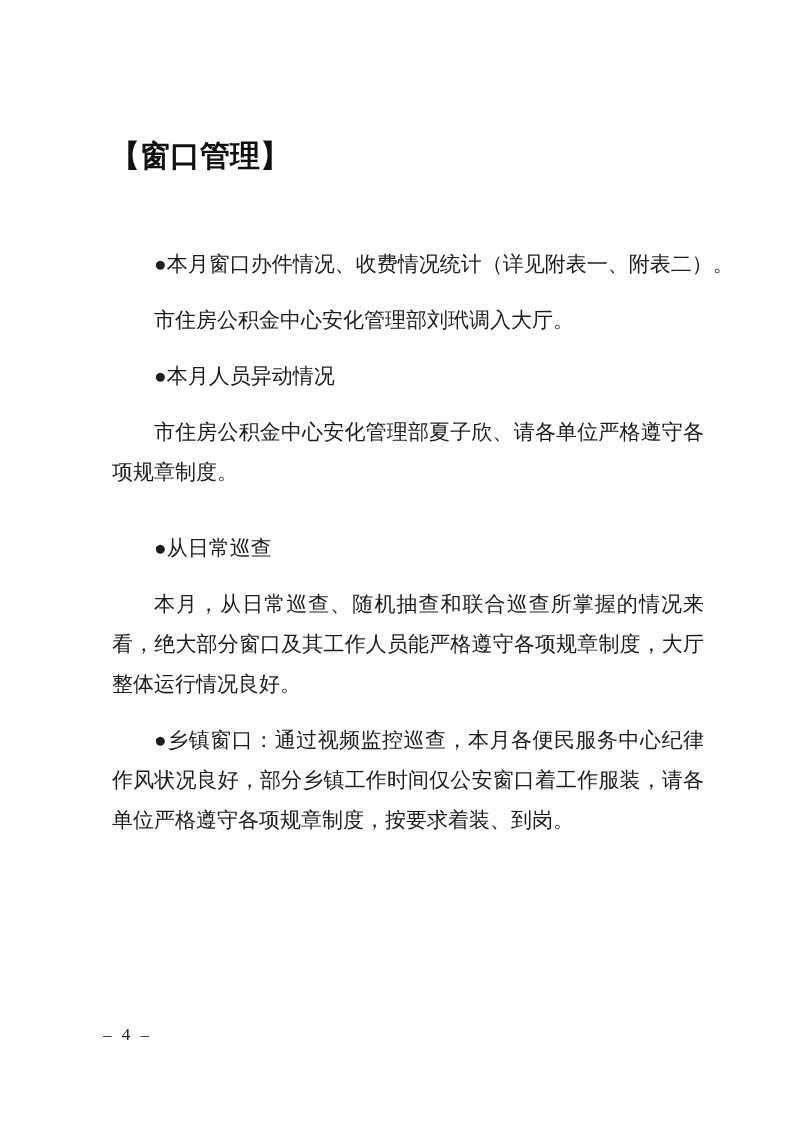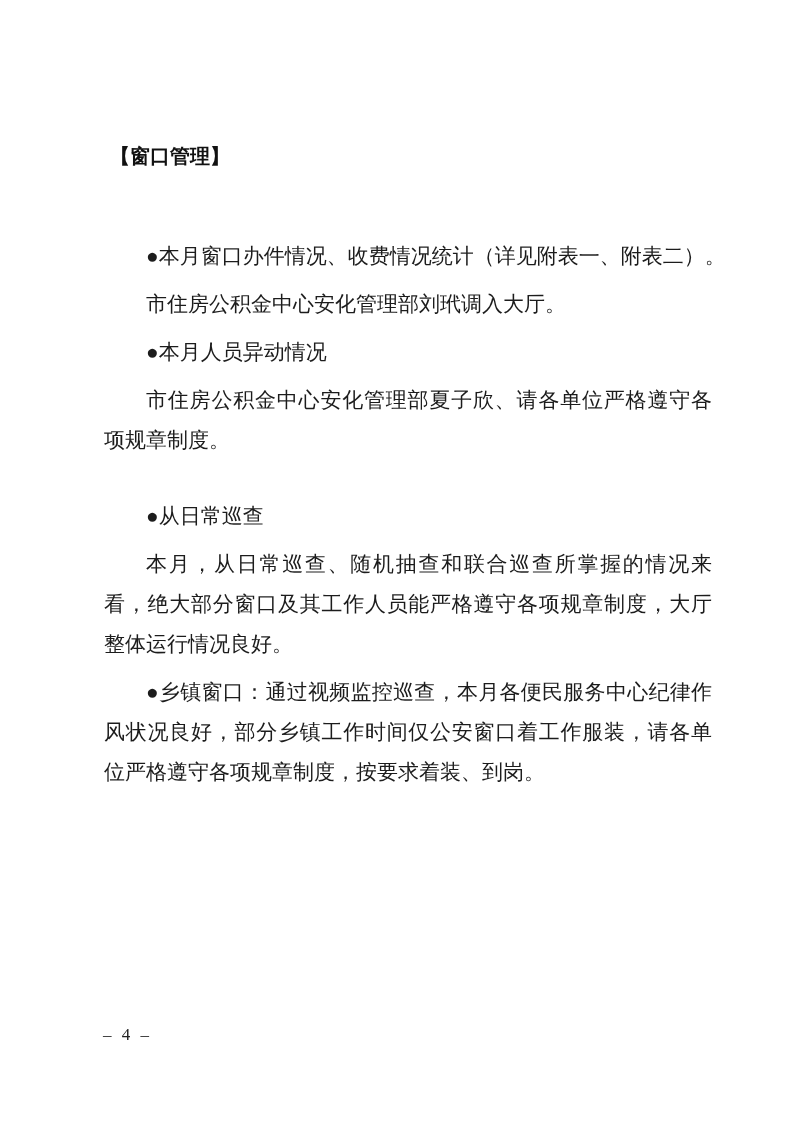--- a/index.html
+++ b/index.html
@@ -15,38 +15,38 @@
     color: #1c1c1c;
     font-family: "Liberation Serif", "DejaVu Serif", serif;
     overflow: hidden;
   }
   .heading {
     position: absolute;
     left: 110px;
     top: 139px;
     font-family: "Liberation Sans", "DejaVu Sans", sans-serif;
     font-weight: bold;
-    font-size: 20px;
+    font-size: 30px;
     line-height: 34px;
     color: #111;
   }
   .content {
     position: absolute;
     left: 96px;
     top: 228px;
     width: 624px;
     font-size: 21px;
     line-height: 40px;
     text-align: justify;
     text-justify: inter-ideograph;
     word-break: break-all;
     overflow-wrap: anywhere;
   }
   .content p {
-    margin: 8px;
+    margin: 16px;
     text-indent: 42px;
   }
   .content p.gap-before {
     margin-top: 36px;
   }
   .content p.oneline {
     white-space: nowrap;
     text-align: left;
   }
   .bullet {

